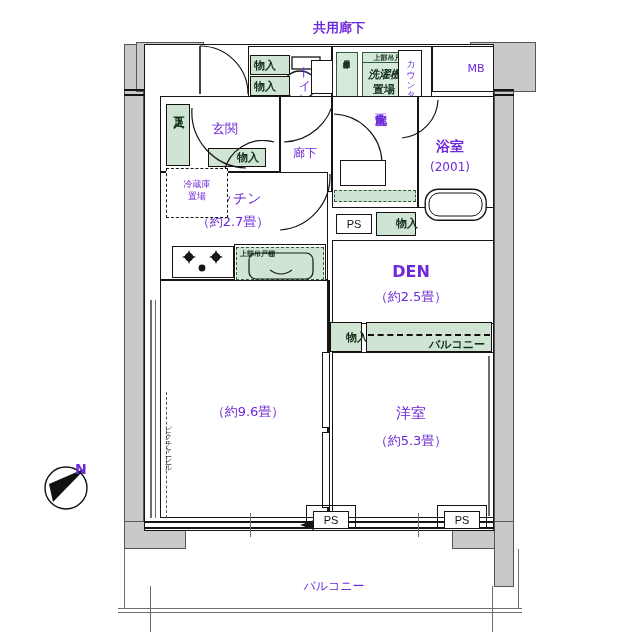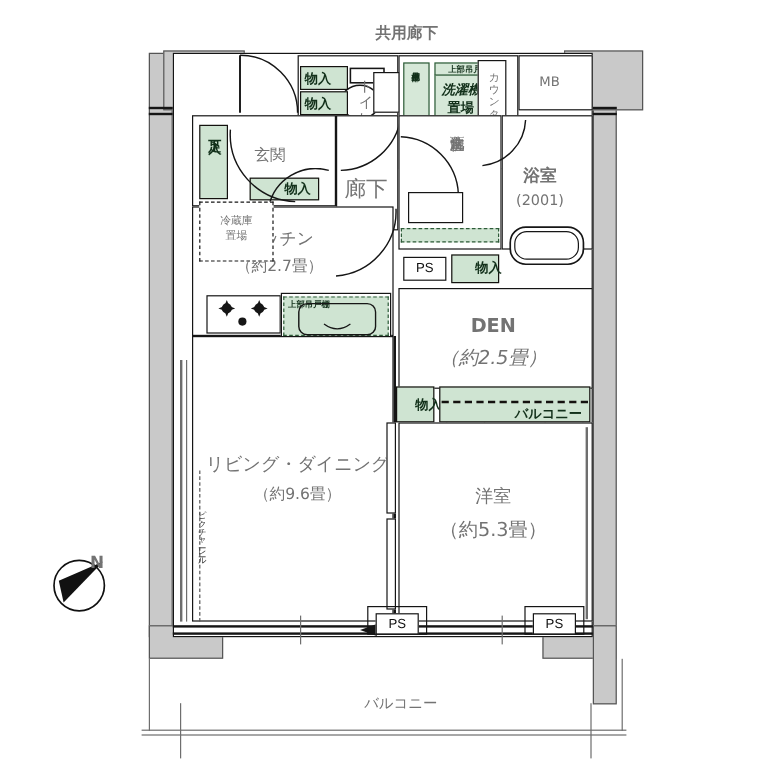--- a/index.html
+++ b/index.html
@@ -1,20 +1,20 @@
 <!DOCTYPE html>
 <html><head>
 <meta charset="utf-8">
 <style>
   html,body{margin:0;padding:0;background:#ffffff;}
   body{font-family:"Liberation Sans","DejaVu Sans",sans-serif;}
   #stage{position:relative;width:639px;height:640px;background:#ffffff;overflow:hidden;}
   .abs{position:absolute;}
   
-  .lbl{position:absolute;color:#737373;white-space:nowrap;font-family:"DejaVu Sans","Liberation Sans",sans-serif;}
+  .lbl{position:absolute;color:#6d28d9;white-space:nowrap;font-family:"DejaVu Sans","Liberation Sans",sans-serif;}
   .lbl.c{transform:translateX(-50%);}
   .vert{writing-mode:vertical-rl;text-orientation:upright;letter-spacing:0px;}
   
   .grn{position:absolute;background:#cfe4d2;border:1.6px solid #14110f;box-sizing:border-box;}
   .grn-lite{position:absolute;background:#d6e8d8;border:1px solid #2e5b39;box-sizing:border-box;}
   .grnfill{position:absolute;background:#cfe4d2;box-sizing:border-box;}
   .gtxt{position:absolute;color:#12301a;font-weight:700;white-space:nowrap;font-family:"DejaVu Sans",sans-serif;}
   
   .wall{position:absolute;background:#c9c9c9;border:1px solid #555;box-sizing:border-box;}
   .thin{position:absolute;background:#ffffff;border:1.4px solid #151515;box-sizing:border-box;}
@@ -72,42 +72,42 @@
   <div class="grn-lite" style="left:362px;top:62px;width:58px;height:40px;"></div>
   <div class="grn-lite" style="left:362px;top:52px;width:58px;height:11px;"></div>
   <div class="gtxt c" style="left:391px;top:53px;font-size:7px;transform:translateX(-50%);">上部吊戸棚</div>
   <div class="gtxt" style="left:368px;top:67px;font-size:11px;font-style:italic;">洗濯機</div>
   <div class="gtxt" style="left:373px;top:82px;font-size:11px;">置場</div>
 
   <div class="thin" style="left:398px;top:50px;width:24px;height:84px;border-width:1.2px;"></div>
   <div class="lbl vert" style="left:404px;top:54px;font-size:9px;">カウンター</div>
 
   <div class="thin" style="left:432px;top:46px;width:62px;height:46px;"></div>
-  <div class="lbl c" style="left:458px;top:62px;font-size:11px;">MB</div>
+  <div class="lbl c" style="left:476px;top:62px;font-size:11px;">MB</div>
 
   <div class="thin" style="left:160px;top:96px;width:120px;height:76px;"></div>
   <div class="grn" style="left:166px;top:104px;width:24px;height:62px;"></div>
   <div class="gtxt vert" style="left:170px;top:108px;font-size:11px;">下足入</div>
   <div class="lbl" style="left:212px;top:120px;font-size:13px;">玄関</div>
   <div class="grn" style="left:208px;top:148px;width:58px;height:19px;"></div>
   <div class="gtxt c" style="left:237px;top:150px;font-size:11px;">物入</div>
 
   <svg class="abs" style="left:198px;top:44px;" width="82" height="52" viewBox="0 0 82 52">
     <path d="M2 2 L2 50" stroke="#161616" stroke-width="1.6" fill="none"></path>
     <path d="M2 2 A 48 48 0 0 1 50 50" stroke="#161616" stroke-width="1.2" fill="none"></path>
   </svg>
   <svg class="abs" style="left:190px;top:106px;" width="60" height="66" viewBox="0 0 60 66">
     <path d="M2 2 A 56 56 0 0 0 56 62" stroke="#161616" stroke-width="1.2" fill="none"></path>
   </svg>
   <svg class="abs" style="left:222px;top:140px;" width="56" height="34" viewBox="0 0 56 34">
     <path d="M2 32 A 40 40 0 0 1 52 2" stroke="#161616" stroke-width="1.2" fill="none"></path>
   </svg>
 
   <div class="thin" style="left:280px;top:96px;width:52px;height:96px;border-width:1.2px;"></div>
-  <div class="lbl c" style="left:305px;top:145px;font-size:18px;">廊下</div>
+  <div class="lbl c" style="left:305px;top:145px;font-size:12px;">廊下</div>
   <svg class="abs" style="left:280px;top:96px;" width="56" height="48" viewBox="0 0 56 48">
     <path d="M54 2 A 52 52 0 0 1 4 46" stroke="#161616" stroke-width="1.2" fill="none"></path>
   </svg>
 
   <div class="thin" style="left:160px;top:172px;width:168px;height:108px;border-width:1.2px;"></div>
   <div class="lbl c" style="left:233px;top:190px;font-size:14px;">キッチン</div>
   <div class="lbl c" style="left:233px;top:213px;font-size:13px;">（約2.7畳）</div>
 
   <div class="abs" style="left:166px;top:168px;width:62px;height:50px;border:1.4px dashed #161616;box-sizing:border-box;background:#fff;"></div>
   <div class="lbl c" style="left:197px;top:178px;font-size:9px;">冷蔵庫</div>
@@ -165,39 +165,38 @@
 
   <div class="ps" style="left:336px;top:214px;width:36px;height:20px;">PS</div>
   <div class="grn" style="left:376px;top:212px;width:40px;height:24px;"></div>
   <div class="gtxt c" style="left:396px;top:216px;font-size:11px;">物入</div>
   <svg class="abs" style="left:378px;top:234px;" width="38" height="18" viewBox="0 0 38 18">
     <path d="M2 16 A 20 20 0 0 1 36 16" stroke="#161616" stroke-width="1.1" fill="none"></path>
   </svg>
 
   <div class="thin" style="left:332px;top:240px;width:162px;height:84px;border-width:1.3px;"></div>
   <div class="lbl c" style="left:411px;top:262px;font-size:16px;font-weight:700;">DEN</div>
-  <div class="lbl c" style="left:411px;top:288px;font-size:16px;font-style:italic;">（約2.5畳）</div>
+  <div class="lbl c" style="left:411px;top:288px;font-size:13px;">（約2.5畳）</div>
 
   <div class="grn" style="left:330px;top:322px;width:32px;height:30px;"></div>
   <div class="gtxt c" style="left:346px;top:330px;font-size:11px;">物入</div>
   <div class="grn" style="left:366px;top:322px;width:126px;height:30px;"></div>
   <div class="abs" style="left:368px;top:334px;width:122px;height:0;border-top:2px dashed #14110f;"></div>
   <div class="gtxt c" style="left:429px;top:337px;font-size:11px;">バルコニー</div>
 
   <svg class="abs" style="left:366px;top:352px;" width="126" height="34" viewBox="0 0 126 34">
     <path d="M6 0 L22 32 L38 0" stroke="#161616" stroke-width="1.2" fill="none"></path>
     <path d="M88 0 L104 32 L120 0" stroke="#161616" stroke-width="1.2" fill="none"></path>
   </svg>
 
   <div class="thin" style="left:332px;top:352px;width:162px;height:166px;border-width:1.3px;"></div>
   <div class="lbl c" style="left:411px;top:404px;font-size:15px;">洋室</div>
-  <div class="lbl c" style="left:411px;top:432px;font-size:16px;">（約5.3畳）</div>
+  <div class="lbl c" style="left:411px;top:432px;font-size:13px;">（約5.3畳）</div>
 
   <div class="thin" style="left:160px;top:280px;width:168px;height:238px;border-width:1.3px;"></div>
-  <div class="lbl c" style="left:248px;top:378px;font-size:15px;">リビング・ダイニング</div>
   <div class="lbl c" style="left:248px;top:403px;font-size:13px;">（約9.6畳）</div>
 
   <div class="abs" style="left:166px;top:392px;width:0;height:126px;border-left:1px dashed #555;"></div>
   <div class="lbl vert" style="left:163px;top:420px;font-size:7px;color:#333;">ピクチャーレール</div>
 
   <div class="ln" style="left:328px;top:280px;width:2px;height:238px;"></div>
   <div class="thin" style="left:322px;top:352px;width:8px;height:76px;border-width:1px;"></div>
   <div class="thin" style="left:322px;top:432px;width:8px;height:76px;border-width:1px;"></div>
 
   <div class="lnm" style="left:150px;top:300px;width:2px;height:218px;"></div>

